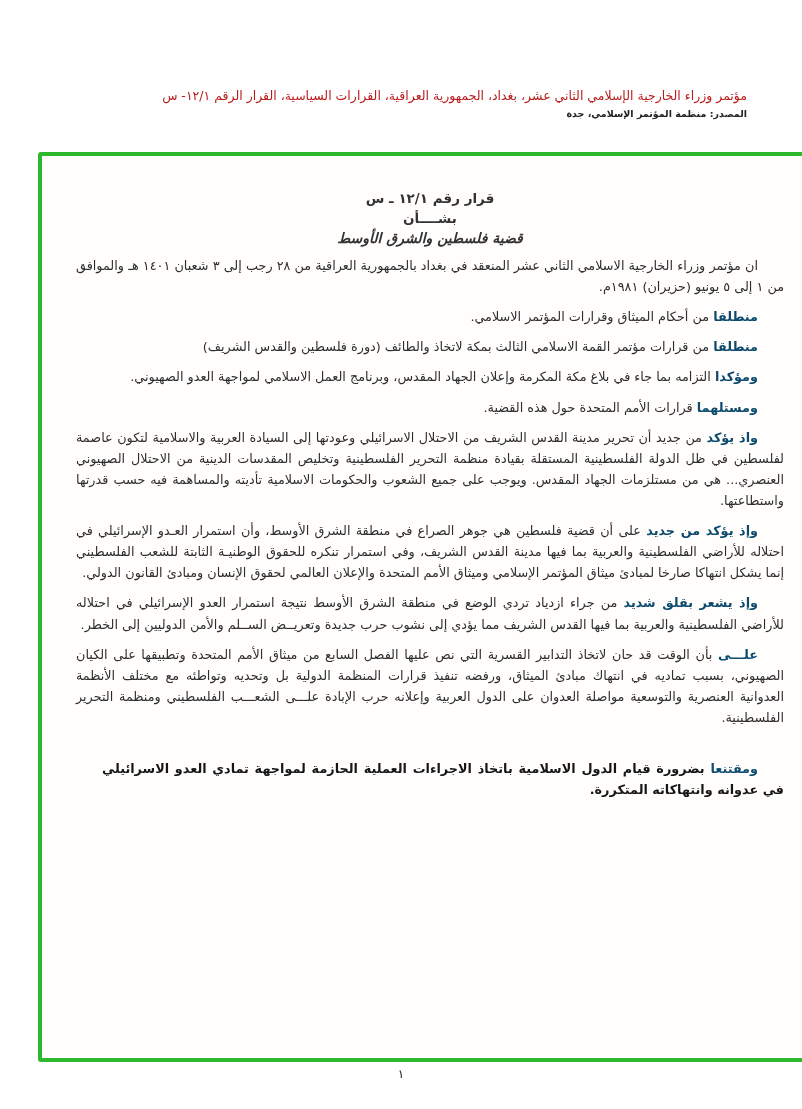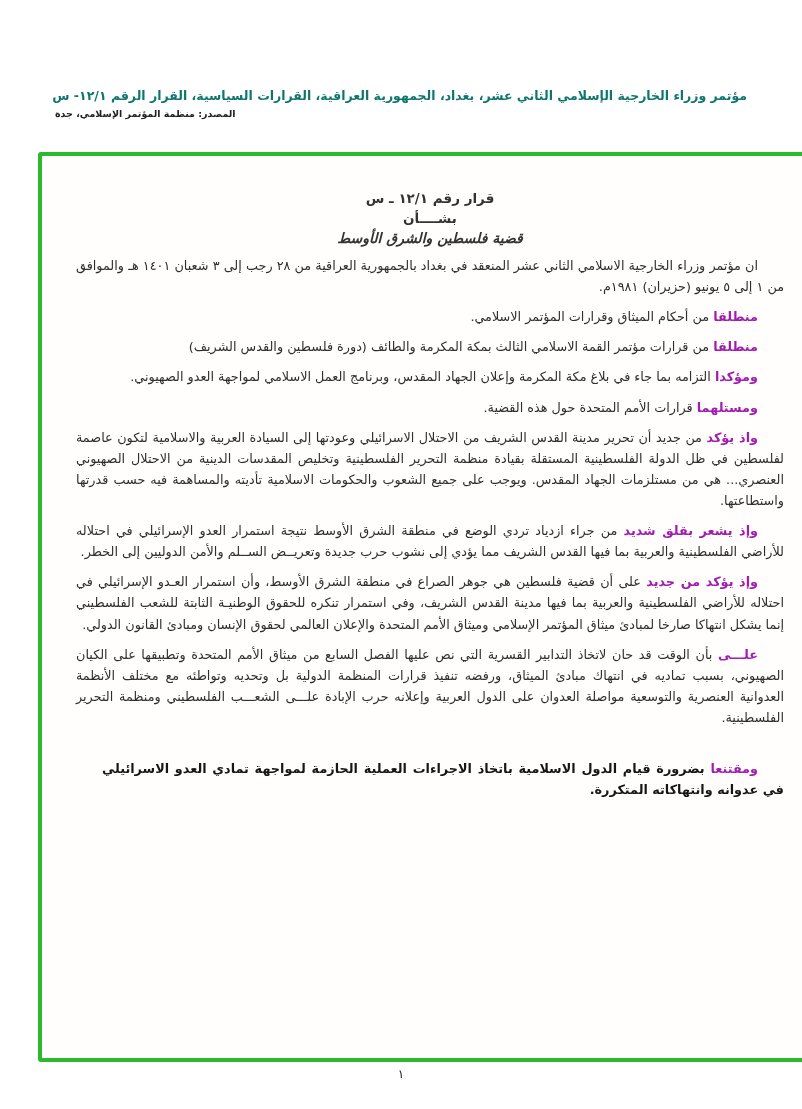--- a/index.html
+++ b/index.html
@@ -16,33 +16,33 @@
     overflow: hidden;
     direction: rtl;
   }
   .doc-header {
     position: absolute;
     top: 88px;
     right: 55px;
     left: 55px;
     direction: rtl;
     text-align: right;
-    font-weight: bold;
+    font-weight: normal;
     font-size: 12.5px;
-    color: #0f766e;
+    color: #b91c1c;
     letter-spacing: 0.1px;
     white-space: nowrap;
   }
   .doc-source {
     position: absolute;
     top: 108px;
     right: 55px;
     left: 55px;
     direction: rtl;
-    text-align: left;
+    text-align: right;
     font-weight: bold;
     font-size: 9.5px;
     color: #222;
   }
   .scan-frame {
     position: absolute;
     top: 152px;
     left: 38px;
     width: 802px;
     height: 910px;
@@ -68,21 +68,21 @@
   .res-title.first { margin-top: 4px; }
   .res-title.subject { font-size: 14px; letter-spacing: 0.5px; font-style: italic; }
   .body-text p {
     margin: 9px 0;
     font-size: 12.8px;
     line-height: 1.65;
     text-align: justify;
     text-indent: 26px;
     color: #2e2e2e;
   }
-  .body-text p b { color: #a21caf; }
+  .body-text p b { color: #0c4a6e; }
   .body-text p.closing {
     margin-top: 30px;
     font-weight: bold;
     color: #161616;
     padding-left: 26px;
   }
   .page-number {
     position: absolute;
     bottom: 28px;
     left: 0;
@@ -114,41 +114,41 @@
         <p>
           <b></b>
           <span>ان مؤتمر وزراء الخارجية الاسلامي الثاني عشر المنعقد في بغداد بالجمهورية العراقية من ٢٨ رجب إلى ٣ شعبان ١٤٠١ هـ والموافق من ١ إلى ٥ يونيو (حزيران) ١٩٨١م.</span>
         </p>
         <p>
           <b>منطلقا</b>
           <span>من أحكام الميثاق وقرارات المؤتمر الاسلامي.</span>
         </p>
         <p>
           <b>منطلقا</b>
-          <span>من قرارات مؤتمر القمة الاسلامي الثالث بمكة المكرمة والطائف (دورة فلسطين والقدس الشريف)</span>
+          <span>من قرارات مؤتمر القمة الاسلامي الثالث بمكة لاتخاذ والطائف (دورة فلسطين والقدس الشريف)</span>
         </p>
         <p>
           <b>ومؤكدا</b>
           <span>التزامه بما جاء في بلاغ مكة المكرمة وإعلان الجهاد المقدس، وبرنامج العمل الاسلامي لمواجهة العدو الصهيوني.</span>
         </p>
         <p>
           <b>ومستلهما</b>
           <span>قرارات الأمم المتحدة حول هذه القضية.</span>
         </p>
         <p>
           <b>واذ يؤكد</b>
           <span>من جديد أن تحرير مدينة القدس الشريف من الاحتلال الاسرائيلي وعودتها إلى السيادة العربية والاسلامية لتكون عاصمة لفلسطين في ظل الدولة الفلسطينية المستقلة بقيادة منظمة التحرير الفلسطينية وتخليص المقدسات الدينية من الاحتلال الصهيوني العنصري... هي من مستلزمات الجهاد المقدس. ويوجب على جميع الشعوب والحكومات الاسلامية تأديته والمساهمة فيه حسب قدرتها واستطاعتها.</span>
         </p>
         <p>
+          <b>وإذ يؤكد من جديد</b>
+          <span>على أن قضية فلسطين هي جوهر الصراع في منطقة الشرق الأوسط، وأن استمرار العـدو الإسرائيلي في احتلاله للأراضي الفلسطينية والعربية بما فيها مدينة القدس الشريف، وفي استمرار تنكره للحقوق الوطنيـة الثابتة للشعب الفلسطيني إنما يشكل انتهاكا صارخا لمبادئ ميثاق المؤتمر الإسلامي وميثاق الأمم المتحدة والإعلان العالمي لحقوق الإنسان ومبادئ القانون الدولي.</span>
+        </p>
+        <p>
           <b>وإذ يشعر بقلق شديد</b>
           <span>من جراء ازدياد تردي الوضع في منطقة الشرق الأوسط نتيجة استمرار العدو الإسرائيلي في احتلاله للأراضي الفلسطينية والعربية بما فيها القدس الشريف مما يؤدي إلى نشوب حرب جديدة وتعريــض الســلم والأمن الدوليين إلى الخطر.</span>
-        </p>
-        <p>
-          <b>وإذ يؤكد من جديد</b>
-          <span>على أن قضية فلسطين هي جوهر الصراع في منطقة الشرق الأوسط، وأن استمرار العـدو الإسرائيلي في احتلاله للأراضي الفلسطينية والعربية بما فيها مدينة القدس الشريف، وفي استمرار تنكره للحقوق الوطنيـة الثابتة للشعب الفلسطيني إنما يشكل انتهاكا صارخا لمبادئ ميثاق المؤتمر الإسلامي وميثاق الأمم المتحدة والإعلان العالمي لحقوق الإنسان ومبادئ القانون الدولي.</span>
         </p>
         <p>
           <b>علـــى</b>
           <span>بأن الوقت قد حان لاتخاذ التدابير القسرية التي نص عليها الفصل السابع من ميثاق الأمم المتحدة وتطبيقها على الكيان الصهيوني، بسبب تماديه في انتهاك مبادئ الميثاق، ورفضه تنفيذ قرارات المنظمة الدولية بل وتحديه وتواطئه مع مختلف الأنظمة العدوانية العنصرية والتوسعية مواصلة العدوان على الدول العربية وإعلانه حرب الإبادة علـــى الشعـــب الفلسطيني ومنظمة التحرير الفلسطينية.</span>
         </p>
         <p class="closing">
           <b>ومقتنعا</b>
           <span>بضرورة قيام الدول الاسلامية باتخاذ الاجراءات العملية الحازمة لمواجهة تمادي العدو الاسرائيلي في عدوانه وانتهاكاته المتكررة.</span>
         </p>
       </div>

